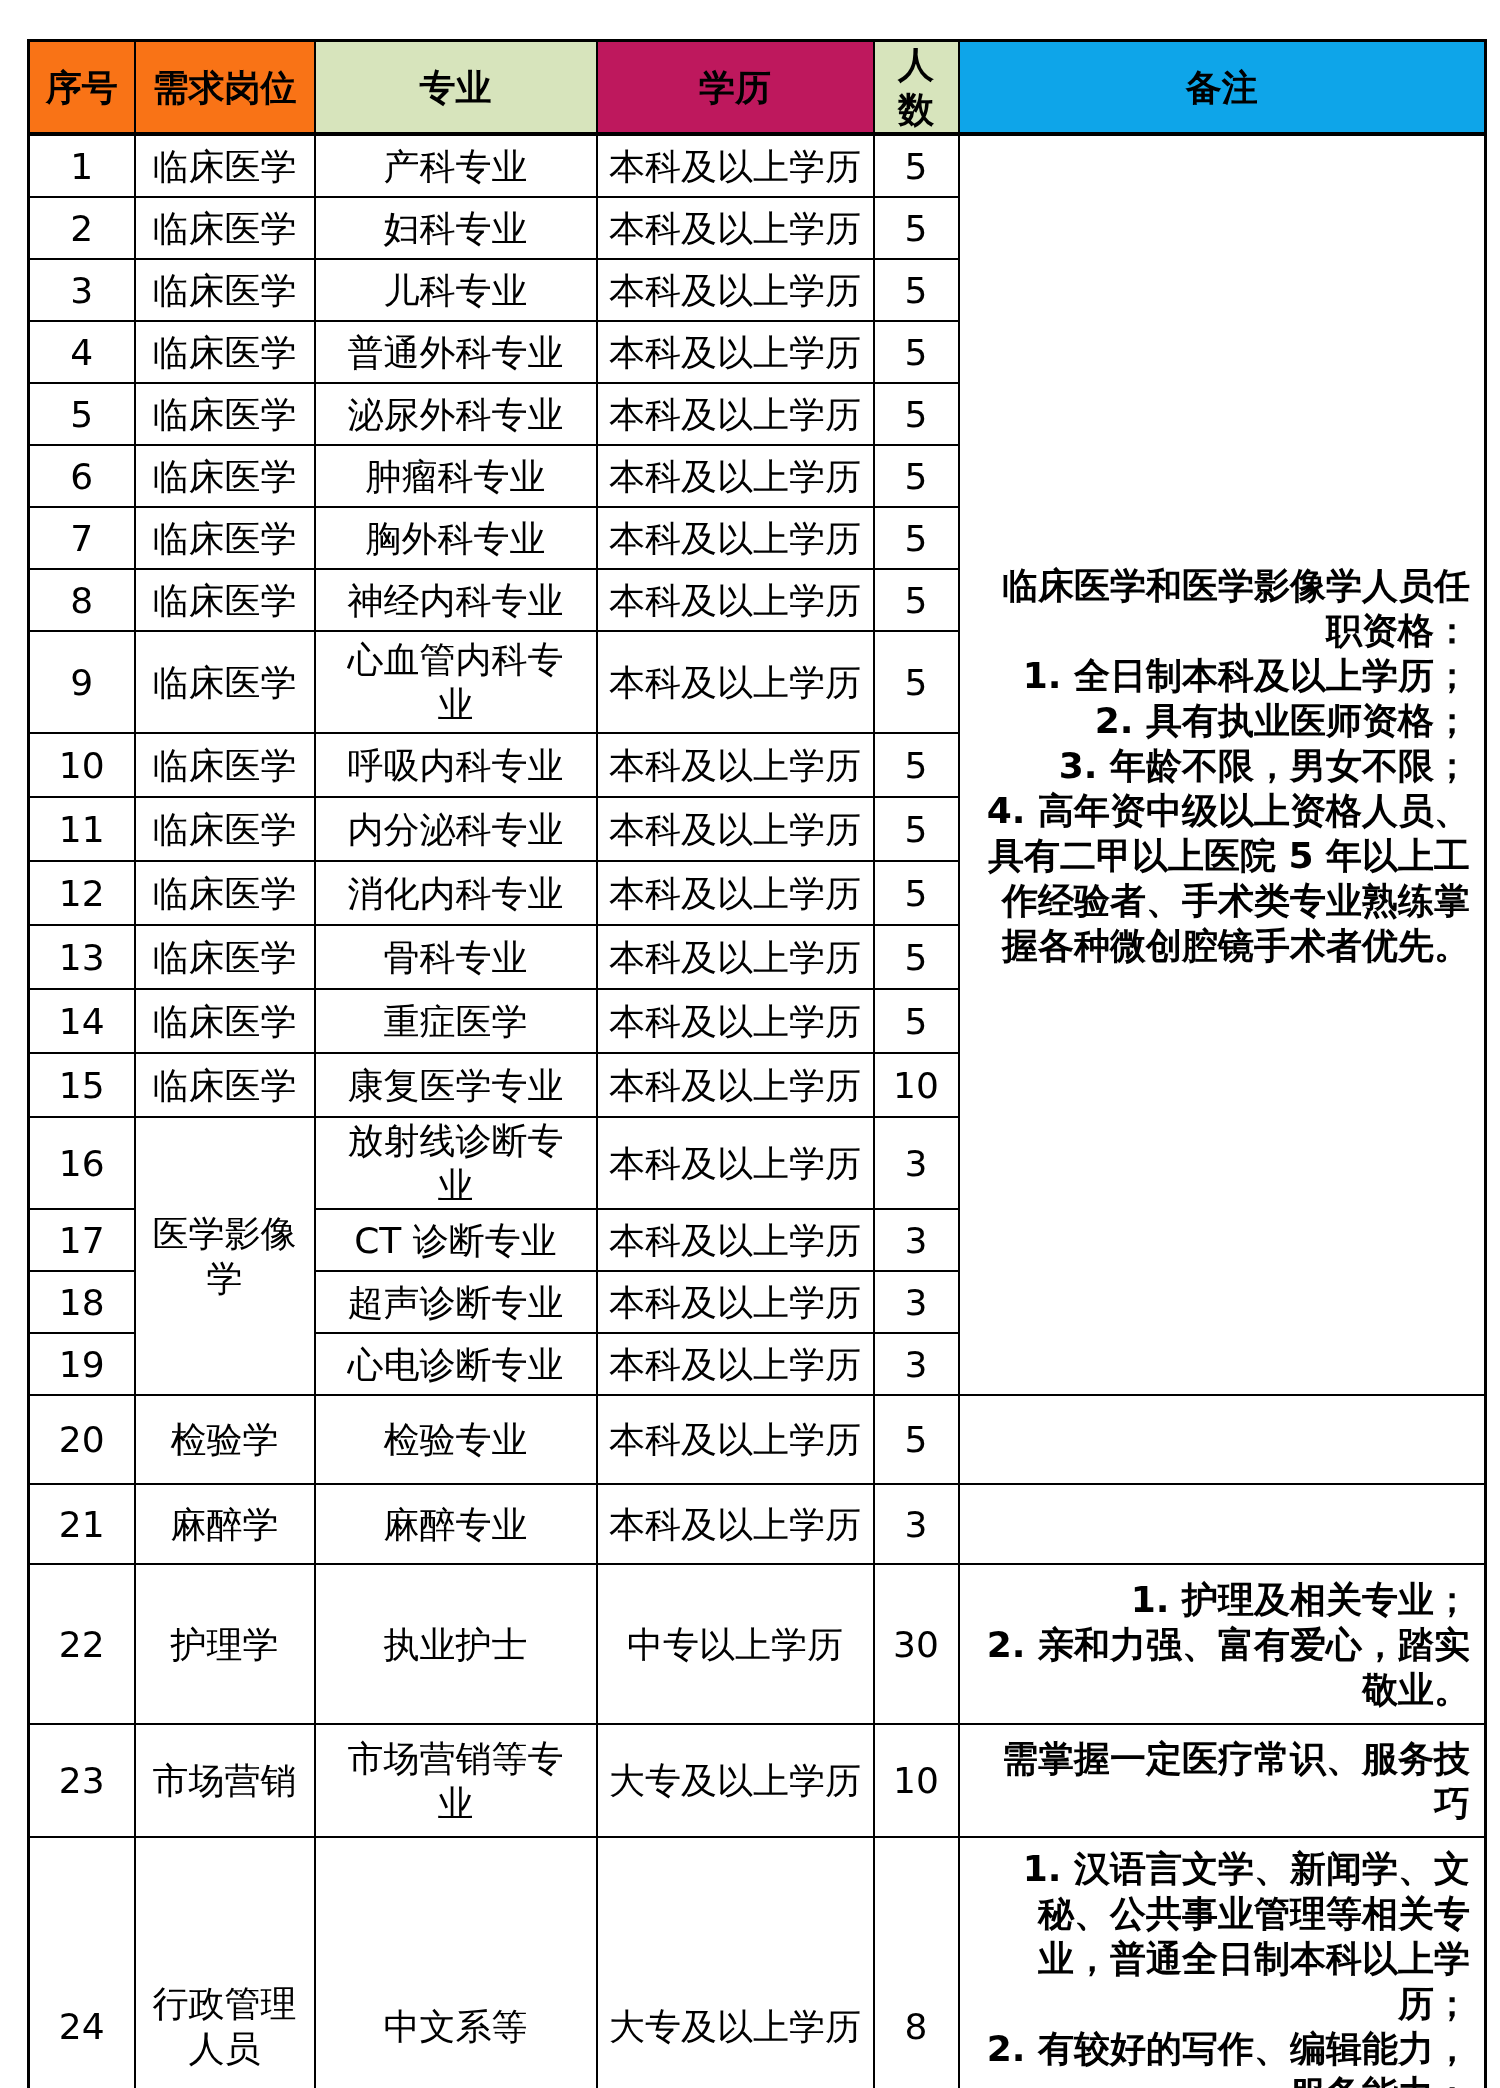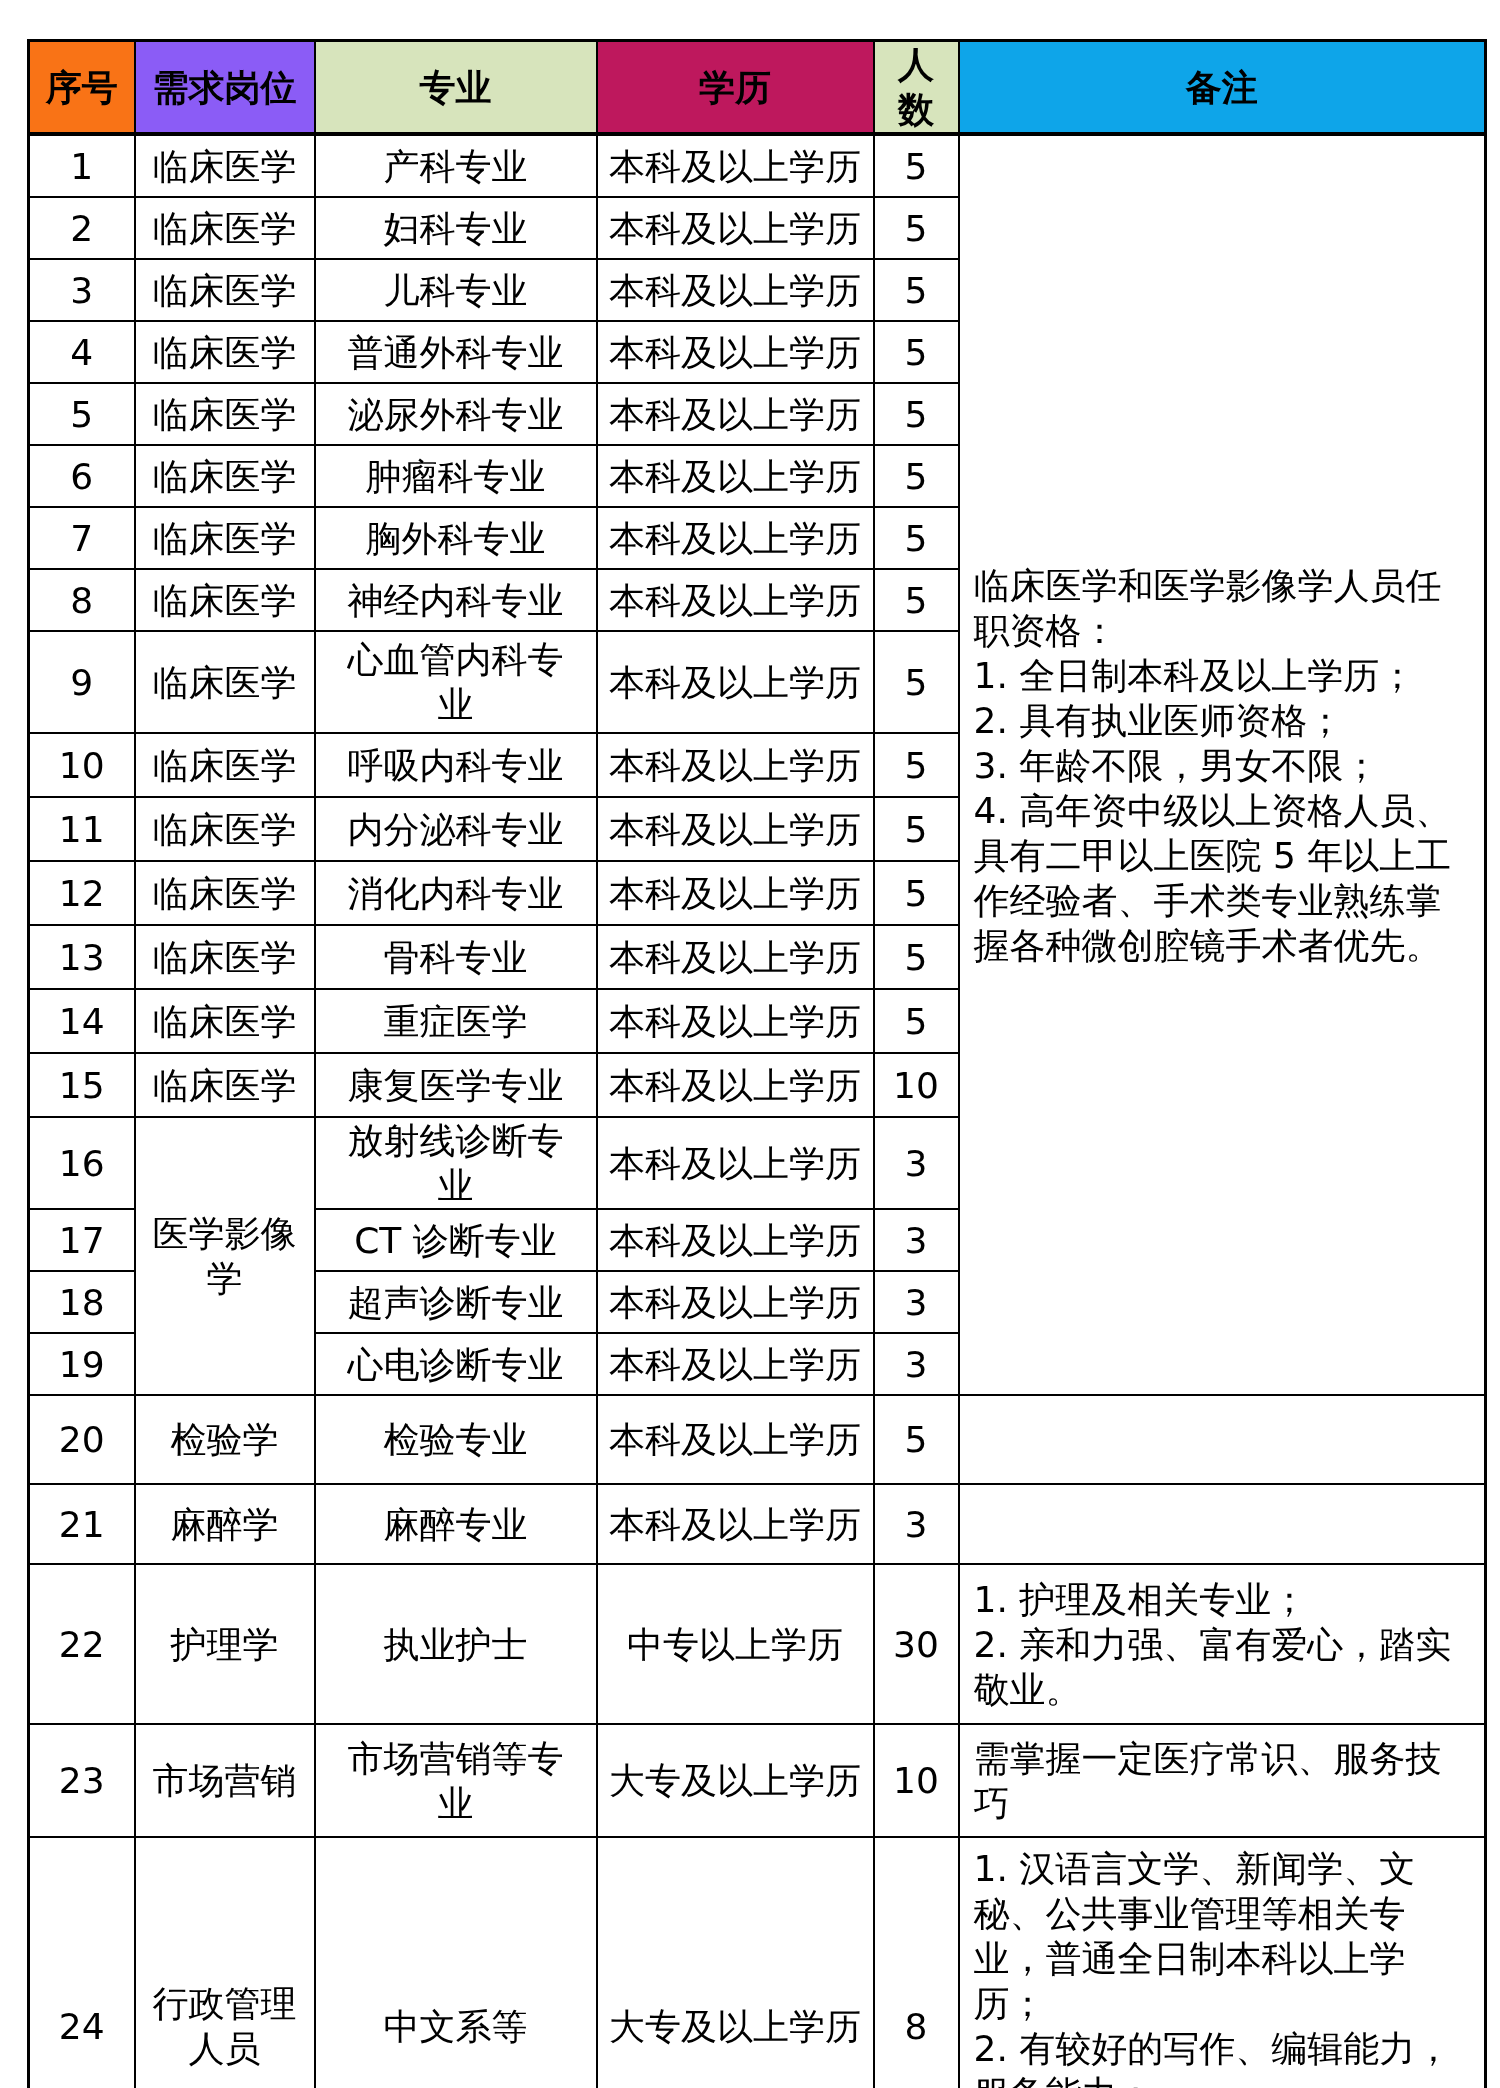--- a/index.html
+++ b/index.html
@@ -35,23 +35,24 @@
     word-break:break-word;
   }
   th{
     background:#d7e4bc;
     font-weight:bold;
     height:87px;
     border-bottom:4px solid #000;
   }
   td.c-major{padding:0 20px;}
   td.c-remark{
-    text-align:left;
+    text-align:right;
     padding:8px 14px;
     white-space:pre-line;
+    font-weight:bold;
   }
   tr.rh60>td{height:60px}
   tr.rh62>td{height:62px}
   tr.rh71>td{height:71px}
   tr.rh86>td{height:86px}
   tr.rh95>td{height:95px}
   tr.rh100>td{height:100px}
   tr.rh142>td{height:142px}
   tr.rh308>td{height:308px}
 </style>
@@ -63,21 +64,21 @@
     <col class="c1">
       <col class="c2">
       <col class="c3">
       <col class="c4">
       <col class="c5">
       <col class="c6">
   </colgroup>
   <tbody>
       <tr>
     <th style="background: #f97316;">序号</th>
-    <th style="background: #8b5cf6; margin-top: 31px;">需求岗位</th>
+    <th style="background: #f97316; margin-top: 31px;">需求岗位</th>
     <th style="background: rgb(215, 228, 188); margin-top: 25px;">专业</th>
     <th style="background: #be185d;">学历</th>
     <th style="background: rgb(215, 228, 188);">人数</th>
     <th style="background: #0ea5e9; margin-left: 8px;">备注</th>
   </tr>
 
   <tr class="rh60">
     <td class="c-no">1</td>
     <td class="c-pos">临床医学</td>
     <td class="c-major">产科专业</td>

